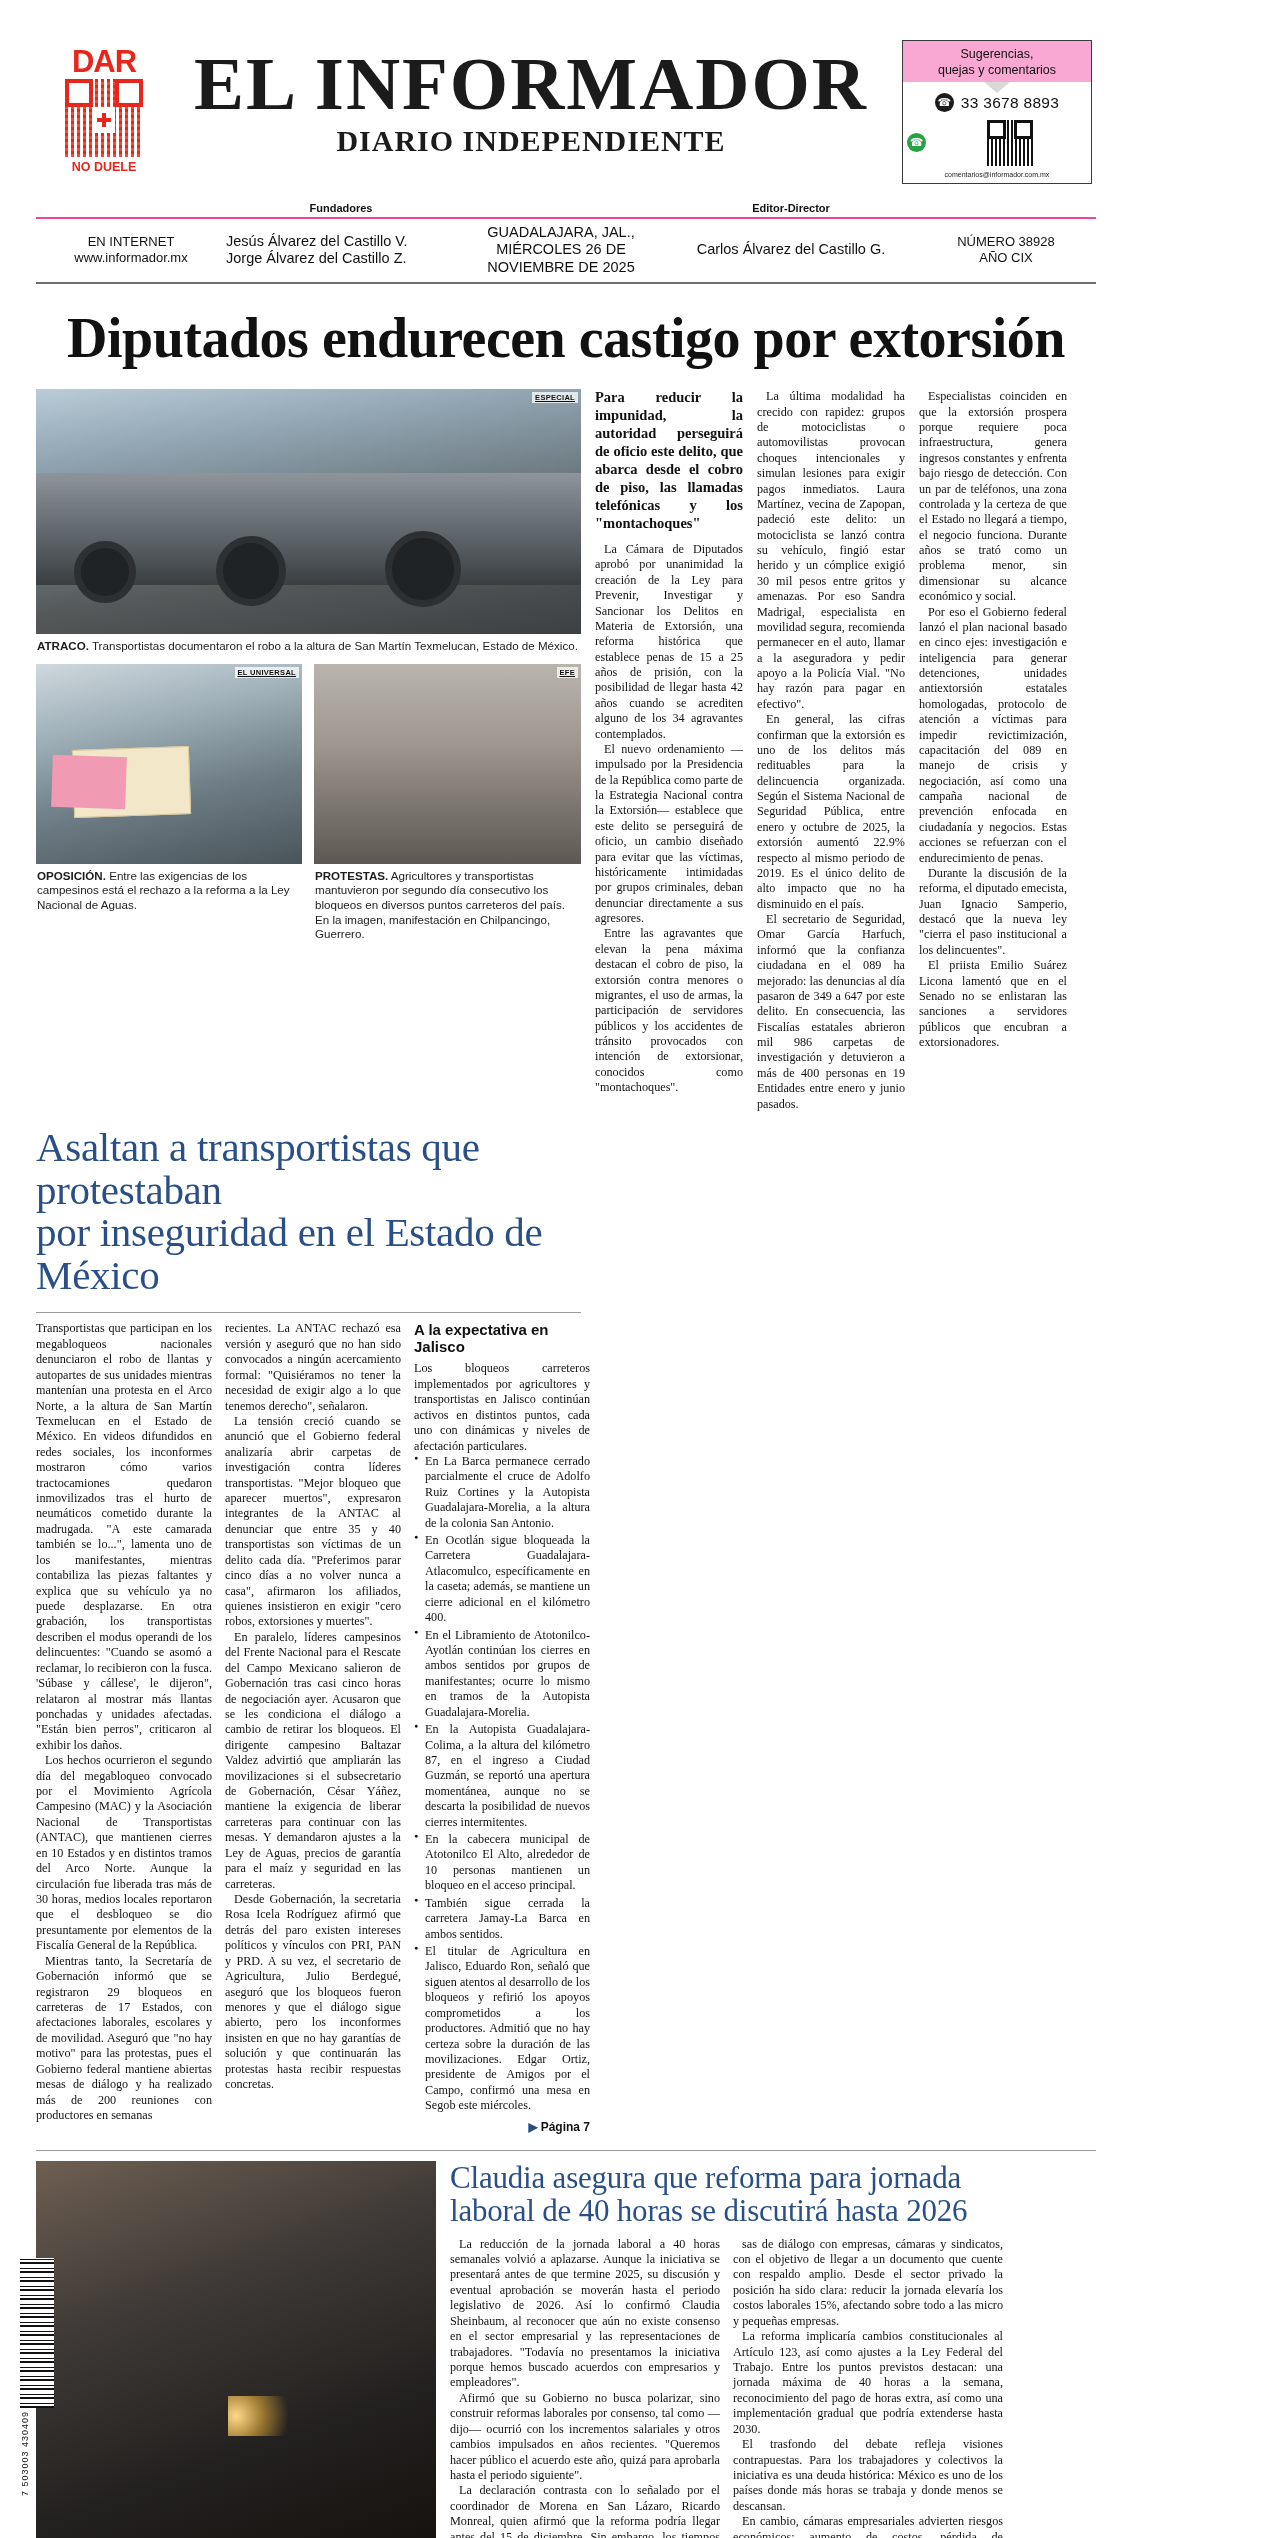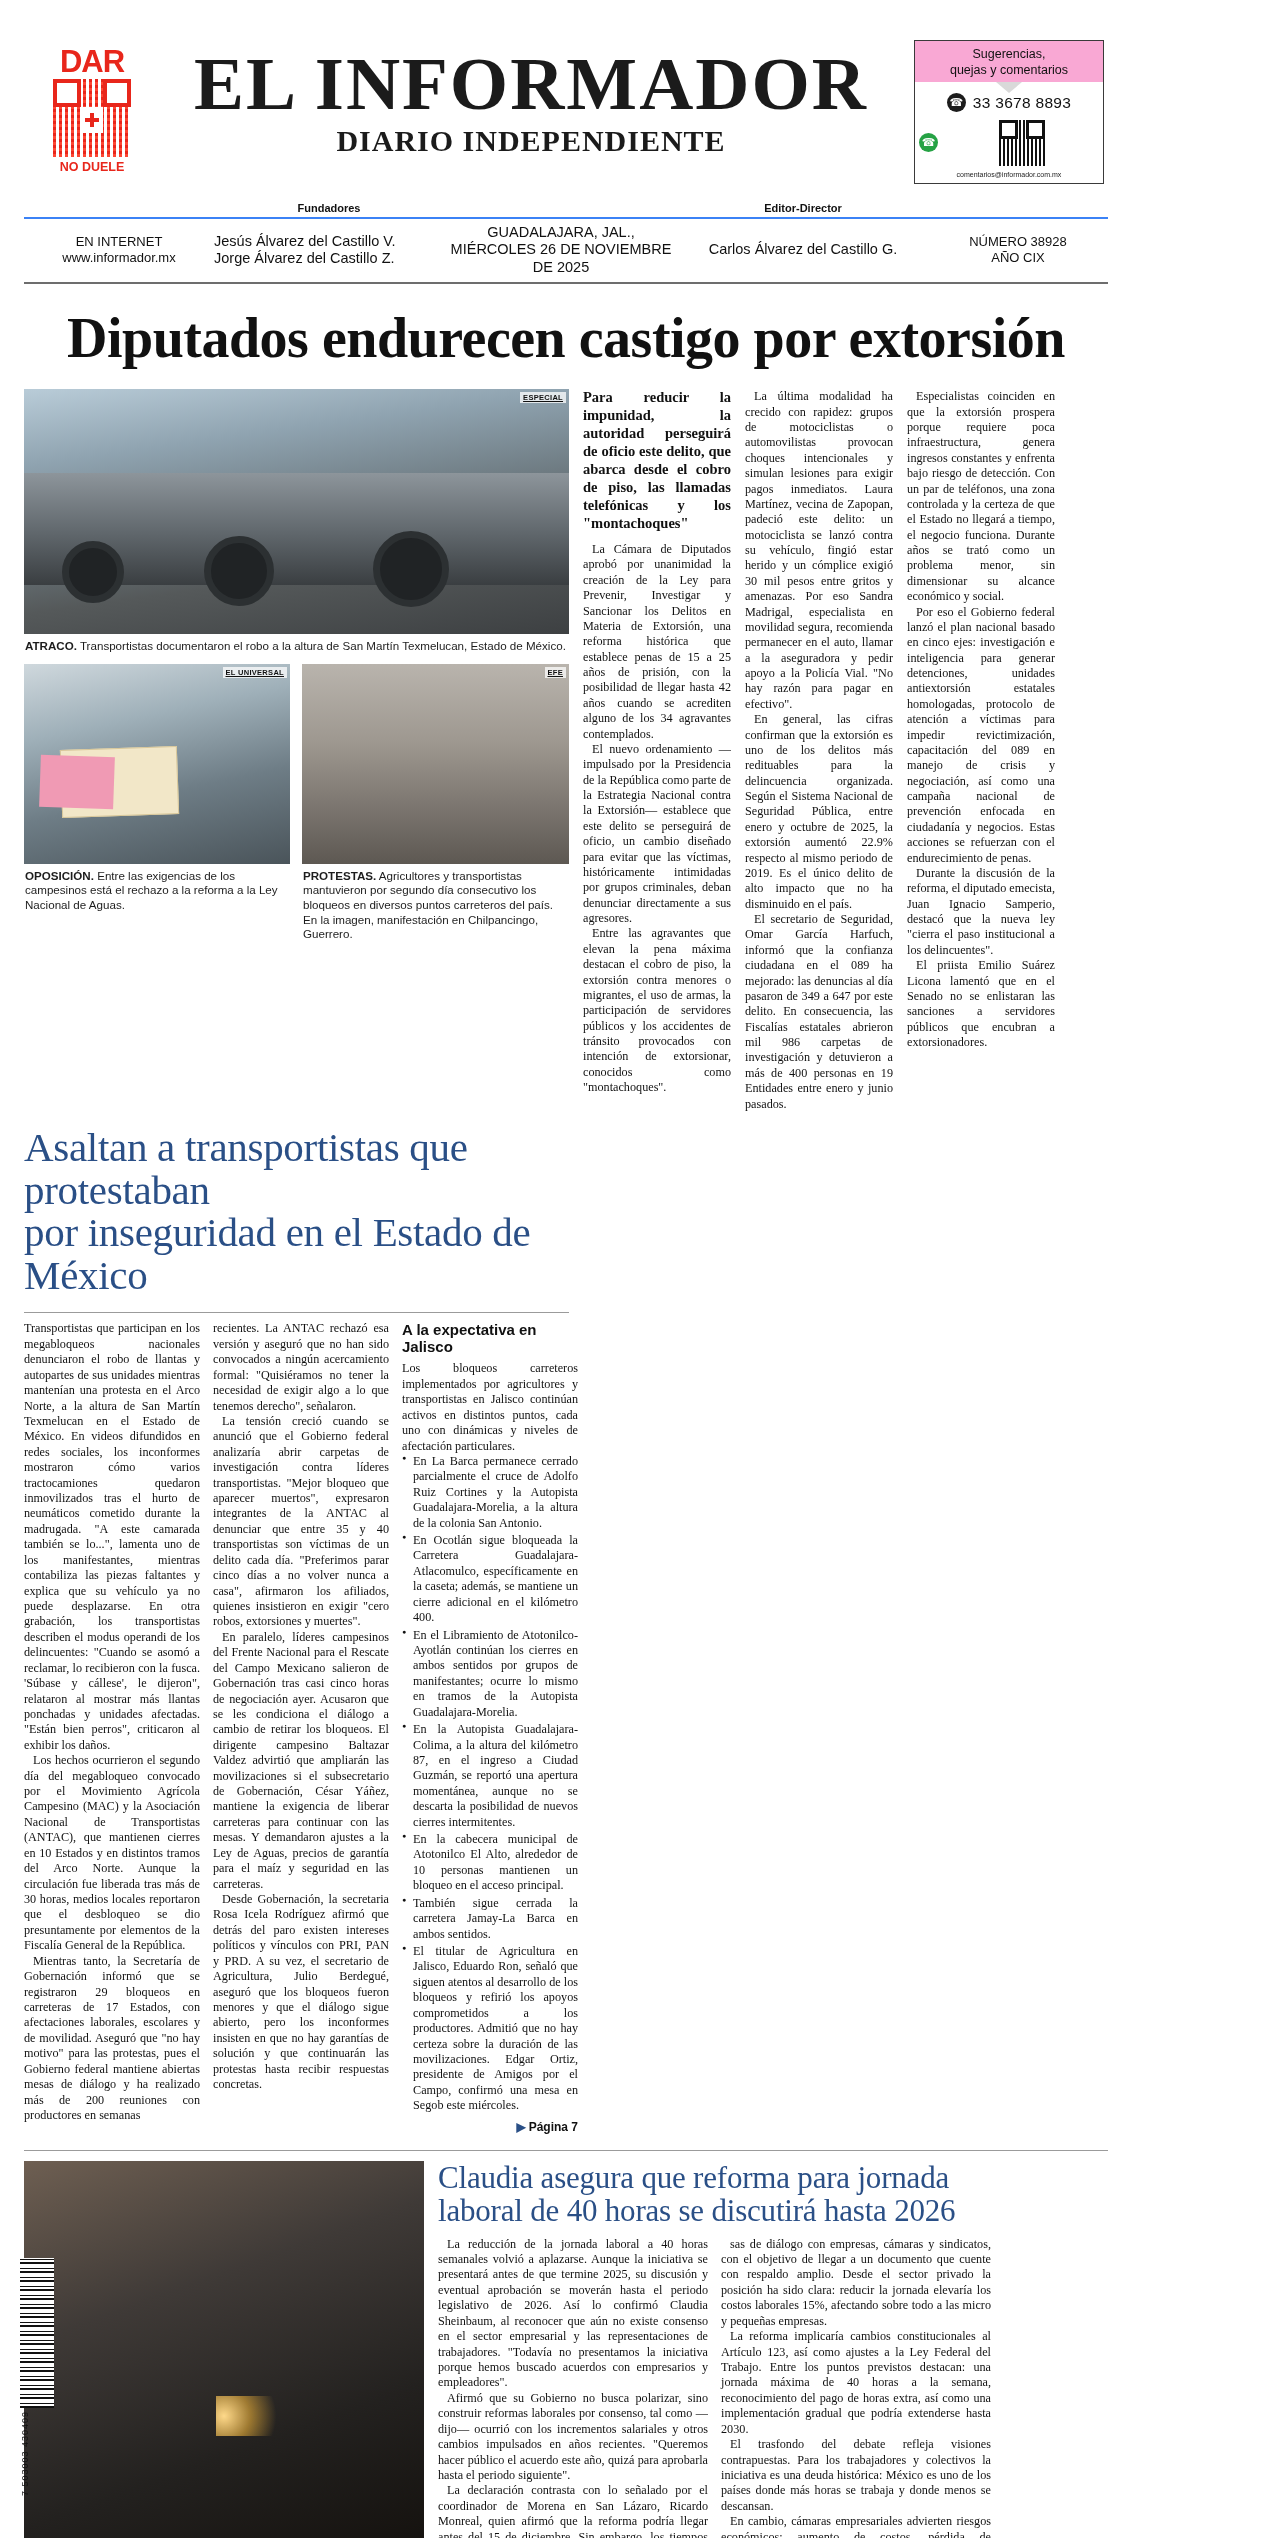--- a/index.html
+++ b/index.html
@@ -4,21 +4,21 @@
 <style>
   * { box-sizing: border-box; margin: 0; padding: 0; }
   body {
     width: 1280px; height: 2538px;
     background: #ffffff;
     font-family: "Liberation Sans", sans-serif;
     color: #111;
     overflow: hidden;
     position: relative;
   }
-  .page { width: 1132px; height: 2538px; padding: 0 24px; position: relative; }
+  .page { width: 1132px; height: 2538px; padding: 0 36px; position: relative; }
 
   
   .masthead { display: flex; align-items: flex-start; padding-top: 34px; height: 200px; position: relative; }
   .dar-logo { width: 92px; margin-left: 22px; margin-top: 12px; text-align: center; }
   .dar-word { color: #e8261b; font-weight: bold; font-size: 31px; letter-spacing: -1px; line-height: 1; font-family: "Liberation Sans", sans-serif; }
   .qr-dar { width: 78px; height: 78px; margin: 2px auto 0; position: relative; background:
       repeating-linear-gradient(90deg, #e8261b 0 3px, #fff 3px 6px),
       repeating-linear-gradient(0deg, #e8261b 0 3px, transparent 3px 6px);
     background-blend-mode: screen; }
   .qr-dar::before, .qr-dar::after { content:""; position:absolute; width:20px; height:20px; border:4px solid #e8261b; background:#fff; }
@@ -47,21 +47,21 @@
       repeating-linear-gradient(0deg, #111 0 2px, transparent 2px 4px);
     position: relative; }
   .qr-small::before,.qr-small::after { content:""; position:absolute; width:13px;height:13px;border:3px solid #111;background:#fff; top:0; }
   .qr-small::before{left:0;} .qr-small::after{right:0;}
   .sug-mail { font-size: 7px; text-align: center; padding: 0 2px 5px; color:#222; }
 
   
   .founders-row { display: flex; font-size: 11px; font-weight: bold; padding: 2px 0 3px; }
   .fr-a { width: 190px; } .fr-b { width: 230px; text-align: center; }
   .fr-c { flex: 1; } .fr-d { width: 250px; text-align: center; } .fr-e { width: 180px; }
-  .info-bar { border-top: 2px solid #3b82f6; border-bottom: 2px solid #6d6d6d; display: flex; align-items: center; padding: 5px 0 6px; font-size: 13.5px; }
+  .info-bar { border-top: 2px solid #ec4899; border-bottom: 2px solid #6d6d6d; display: flex; align-items: center; padding: 5px 0 6px; font-size: 13.5px; }
   .ib { line-height: 1.2; }
   .ib-internet { width: 190px; text-align: center; font-size: 13px; }
   .ib-founders { width: 230px; text-align: left; font-size: 14.5px; }
   .ib-place { flex: 1; text-align: center; font-size: 14.5px; }
   .ib-editor { width: 250px; text-align: center; font-size: 14.5px; }
   .ib-number { width: 180px; text-align: center; font-size: 13px; }
 
   
   .main-headline { font-family: "Liberation Serif", serif; font-weight: bold; font-size: 56px; text-align: center; letter-spacing: -0.5px; padding: 26px 0 22px; line-height: 1.02; }
 

